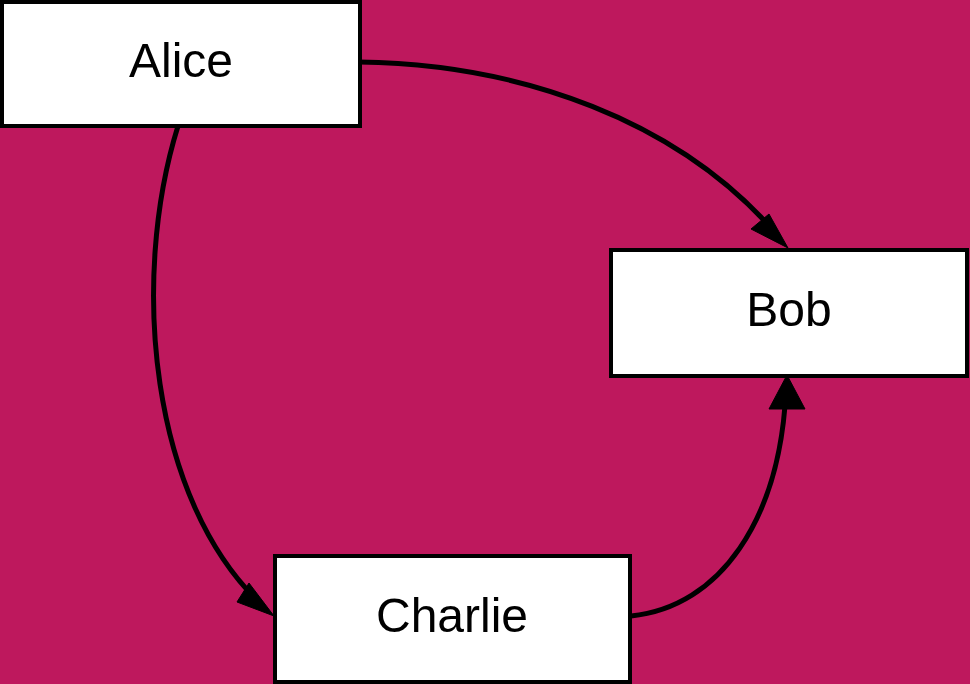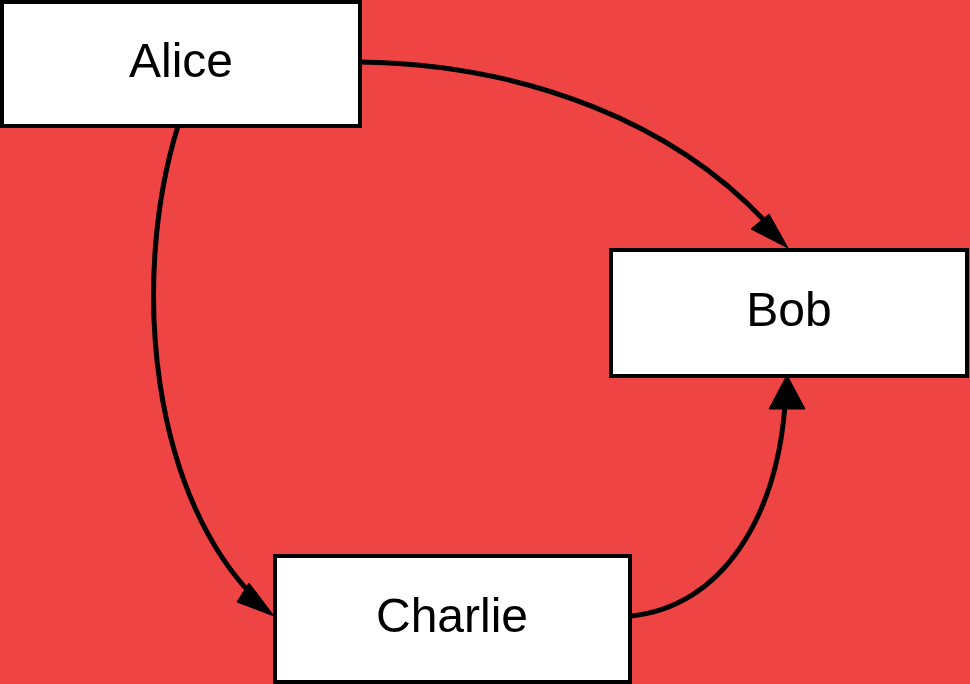--- a/index.html
+++ b/index.html
@@ -51,21 +51,21 @@
   .edge-arrowhead {
     fill: #000000;
     stroke: #000000;
     stroke-width: 1;
     stroke-linejoin: miter;
   }
 </style>
 </head>
 <body>
 
-<div id="canvas" style="width: 970px; height: 684px; background: #ef4444;">
+<div id="canvas" style="width: 970px; height: 684px; background: #be185d;">
   <svg id="graph-svg" viewBox="0 0 970 684" xmlns="http://www.w3.org/2000/svg" style="width: 970px; height: 684px;">
 
     <g>
       <path class="edge-path" d="M 359 62 C 520 64 680 120 779 237"></path>
       <path class="edge-arrowhead" d="M 788 248 L 769 214 L 751 229 Z"></path>
     </g>
 
     <g>
       <path class="edge-path" d="M 178 126 C 130 280 150 500 262 605"></path>
       <path class="edge-arrowhead" d="M 274 616 L 237 602 L 249 583 Z"></path>

